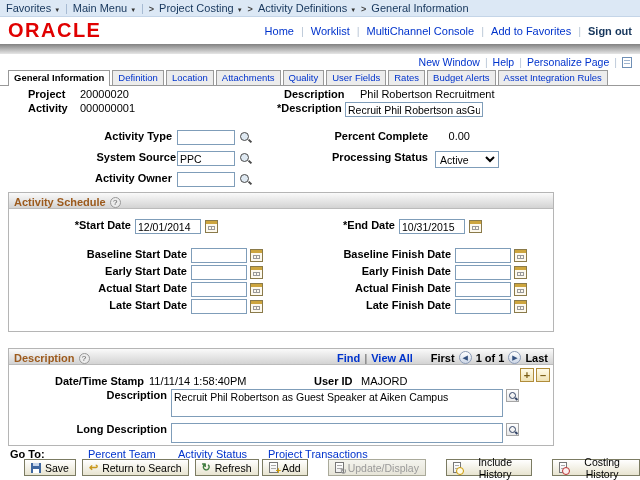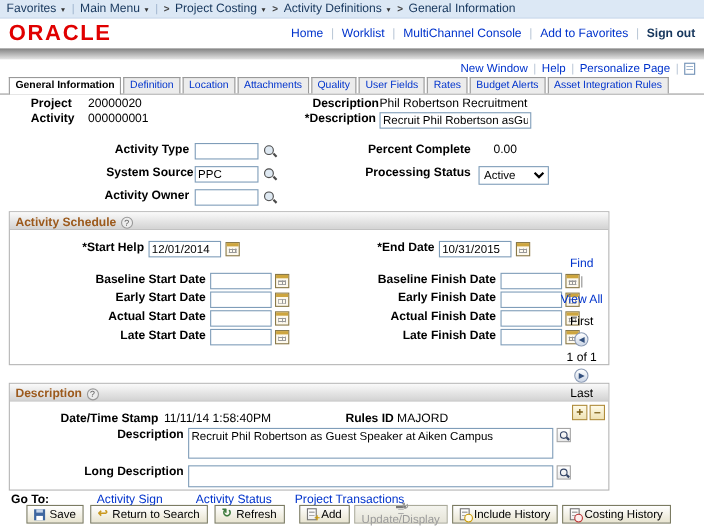--- a/index.html
+++ b/index.html
@@ -69,21 +69,21 @@
   .section-box { position:absolute; left:8px; width:546px; border:1px solid #b5b5b5; background:#fff; }
   .section-hdr { height:16px; background:linear-gradient(#fafafa,#d3d3d3); border-bottom:1px solid #bbb;
     display:flex; align-items:flex-end; padding:0 5px; gap:4px; }
   .section-title { color:#9c5a1d; font-weight:bold; }
   .help-icon { width:11px; height:11px; border-radius:50%; border:1px solid #999; background:#ececec;
     color:#555; font-size:8px; line-height:10px; text-align:center; display:inline-block; cursor:pointer; }
   .help-icon::before { content:"?"; }
   .srow { position:absolute; left:0; right:0; height:17px; }
   .srow > * { position:absolute; top:0; }
 
-  .hdr-right { margin-left:auto; display:flex; align-items:center; gap:4px; font-weight:normal; color:#000;flex-direction:column; }
+  .hdr-right { margin-left:auto; display:flex; align-items:center; gap:4px; font-weight:bold; color:#000; }
   .hsep2::before { content:"|"; color:#888; }
   .nav-arrow { width:13px; height:13px; border-radius:50%; border:1px solid #8a9ab5;
     background:linear-gradient(#ffffff,#ccd6e6); display:inline-flex; align-items:center;
     justify-content:center; font-size:7px; color:#33507e; cursor:pointer; padding:0; }
   .nav-prev::before { content:"◀"; }
   .nav-next::before { content:"▶"; }
 
   .pm-group { position:absolute; right:3px; top:19px; display:flex; gap:2px; }
   .pm-btn { width:14px; height:14px; border:1px solid #b08c3a; background:linear-gradient(#fffbe8,#efe2b4);
     color:#7a5c14; font-weight:bold; font-size:11px; line-height:11px; text-align:center; padding:0; cursor:pointer; }
@@ -98,25 +98,25 @@
     border:1px solid #346; border-radius:50%; }
   .fld-icon::after { content:""; position:absolute; left:8px; top:8px; width:3px; height:1.5px;
     background:#346; transform:rotate(45deg); }
 
   
   .goto-row { position:absolute; top:448px; left:0; right:0; height:14px; }
   .goto-row > * { position:absolute; top:0; }
 
   .toolbar { position:absolute; top:459px; left:0; right:0; height:18px; }
   .tb-left { position:absolute; left:24px; display:flex; gap:6px; }
-  .tb-right { position:absolute; left:272px; display:flex; gap:4px; }
+  .tb-right { position:absolute; left:262px; display:flex; gap:20px; }
   .btn { display:inline-flex; align-items:center; gap:4px; height:17px; padding:0 6px;
     border:1px solid #7b7b62; background:linear-gradient(#ffffff,#e8e4d0);
     font-family:"Liberation Sans",sans-serif; font-size:10.5px; color:#000; cursor:pointer; }
-  .btn.disabled { color:#9a9a9a; border-color:#aaaa9a; background:linear-gradient(#f4f4ee,#e6e4d8); cursor:default;flex-direction:column; }
+  .btn.disabled { color:#9a9a9a; border-color:#aaaa9a; background:linear-gradient(#f4f4ee,#e6e4d8); cursor:default; }
 
   .tbico { display:inline-block; line-height:11px; }
   .ic-save { width:10px; height:10px; background:#3f67a0; position:relative; }
   .ic-save::before { content:""; position:absolute; top:0; left:2px; width:6px; height:3px; background:#c8d6ea; }
   .ic-save::after { content:""; position:absolute; bottom:0; left:2px; width:6px; height:4px; background:#fff; }
   .ic-return::before { content:"↩"; color:#c9981f; font-weight:bold; font-size:11px; }
   .ic-refresh::before { content:"↻"; color:#3d7a3d; font-weight:bold; font-size:11px; }
 
   .page-ic { width:9px; height:11px; border:1px solid #777; background:linear-gradient(#fff,#efefef);
     position:relative; display:inline-block; }
@@ -195,21 +195,21 @@
   <span class="tab">User Fields</span>
   <span class="tab">Rates</span>
   <span class="tab">Budget Alerts</span>
   <span class="tab">Asset Integration Rules</span>
 </div>
 
 <div class="frow" style="top:88px;">
   <span class="lbl" style="left:28px;">Project</span>
   <span style="left:80px;">20000020</span>
   <span class="lbl" style="left:284px;">Description</span>
-  <span style="left:345px;">Phil Robertson Recruitment</span>
+  <span style="left:360px;">Phil Robertson Recruitment</span>
 </div>
 
 <div class="frow" style="top:102px;">
   <span class="lbl" style="left:28px;">Activity</span>
   <span style="left:80px;">000000001</span>
   <span class="lbl" style="left:277px;">*Description</span>
   <input class="tbox" style="left: 345px; width: 138px;" value="Recruit Phil Robertson asGuest">
 </div>
 
 <div class="frow" style="top:130px;">
@@ -236,21 +236,21 @@
   <span class="mag-icon" style="left:239px; top:1px;"></span>
 </div>
 
 <div class="section-box" style="top:192px; height:140px;">
   <div class="section-hdr">
     <span class="section-title">Activity Schedule</span>
     <span class="help-icon"></span>
   </div>
 
   <div class="srow" style="top:26px;">
-    <span class="lbl tr" style="left:10px; width:112px;">*Start Help</span>
+    <span class="lbl tr" style="left:10px; width:112px;">*Start Date</span>
     <input class="tbox" style="left: 126px; width: 66px;" value="12/01/2014">
     <span class="cal-icon" style="left:196px; top:1px;"></span>
     <span class="lbl tr" style="left:298px; width:88px;">*End Date</span>
     <input class="tbox" style="left: 390px; width: 66px;" value="10/31/2015">
     <span class="cal-icon" style="left:460px; top:1px;"></span>
   </div>
 
   <div class="srow" style="top:55px;">
     <span class="lbl tr" style="left:10px; width:168px;">Baseline Start Date</span>
     <input class="tbox" style="left: 182px; width: 56px;">
@@ -306,40 +306,40 @@
   </div>
 
   <div class="pm-group">
     <button class="pm-btn pm-add"></button>
     <button class="pm-btn pm-del"></button>
   </div>
 
   <div class="srow" style="top:26px;">
     <span class="lbl" style="left:46px;">Date/Time Stamp</span>
     <span style="left:140px;">11/11/14  1:58:40PM</span>
-    <span class="lbl" style="left:305px;">Rules ID</span>
+    <span class="lbl" style="left:305px;">User ID</span>
     <span style="left:352px;">MAJORD</span>
   </div>
 
   <div class="srow" style="top:40px; height:30px;">
     <span class="lbl tr" style="left:60px; width:98px;">Description</span>
     <textarea class="tarea" style="left: 162px; width: 332px; height: 28px; position: absolute;">Recruit Phil Robertson as Guest Speaker at Aiken Campus</textarea>
     <span class="fld-icon" style="left:497px; top:0;"></span>
   </div>
 
   <div class="srow" style="top:74px; height:22px;">
     <span class="lbl tr" style="left:60px; width:98px;">Long Description</span>
     <textarea class="tarea" style="left: 162px; width: 332px; height: 20px; position: absolute;"></textarea>
     <span class="fld-icon" style="left:497px; top:0;"></span>
   </div>
 </div>
 
 <div class="goto-row">
   <span class="lbl" style="left:10px;">Go To:</span>
-  <a style="left:88px;">Activity Sign</a>
+  <a style="left:88px;">Percent Team</a>
   <a style="left:178px;">Activity Status</a>
   <a style="left:268px;">Project Transactions</a>
 </div>
 
 <div class="toolbar">
   <div class="tb-left">
     <button class="btn">
       <span class="tbico ic-save"></span>
       <span>Save</span>
     </button>

